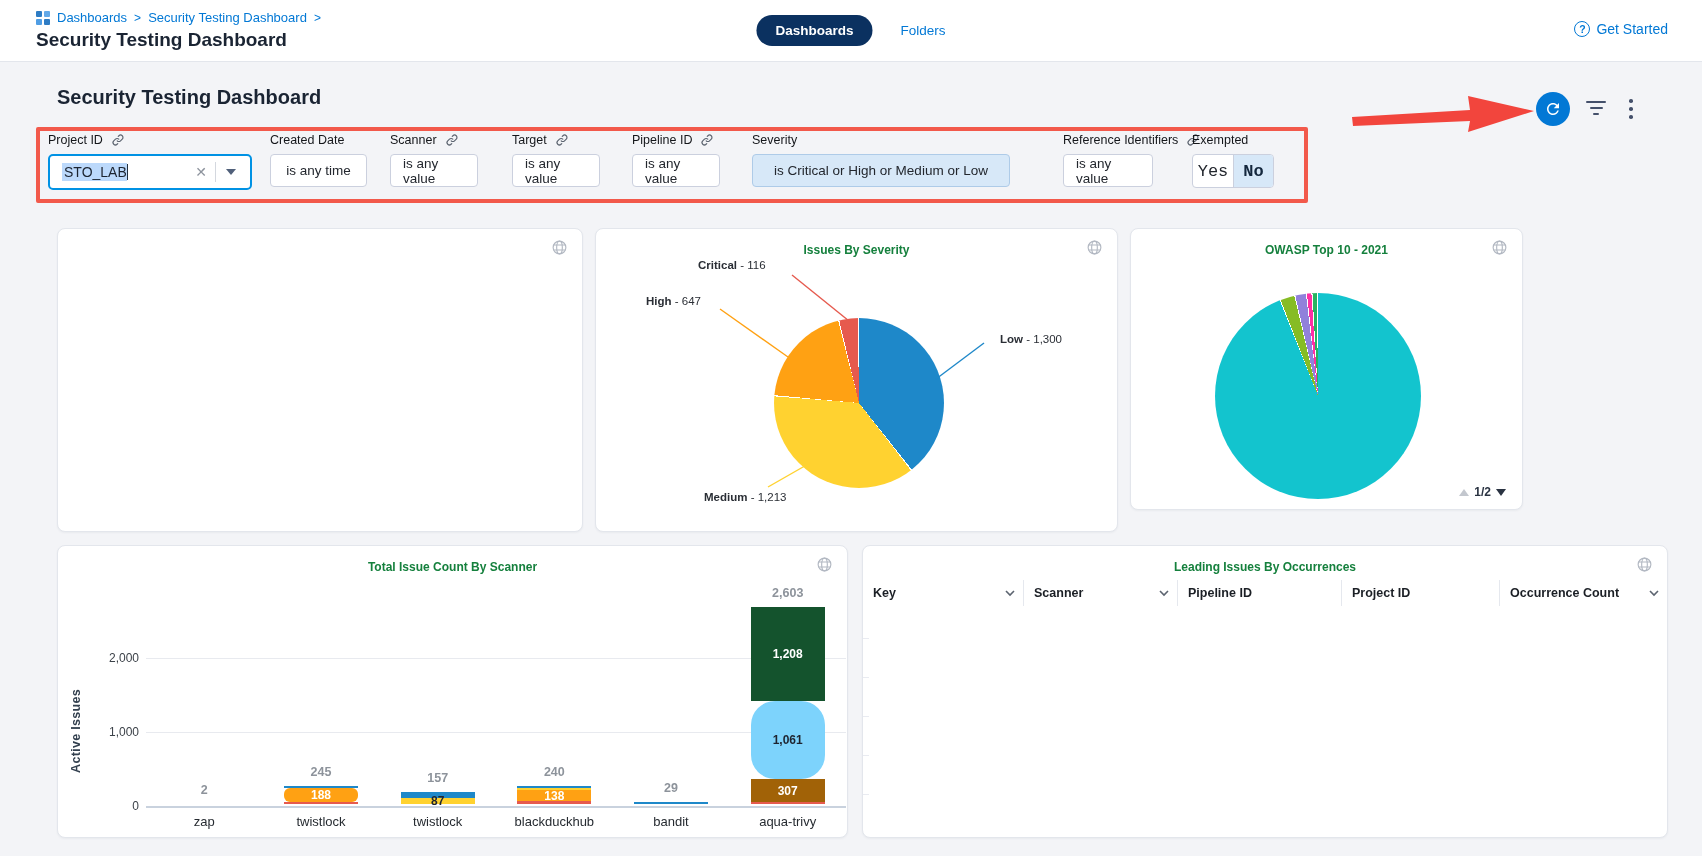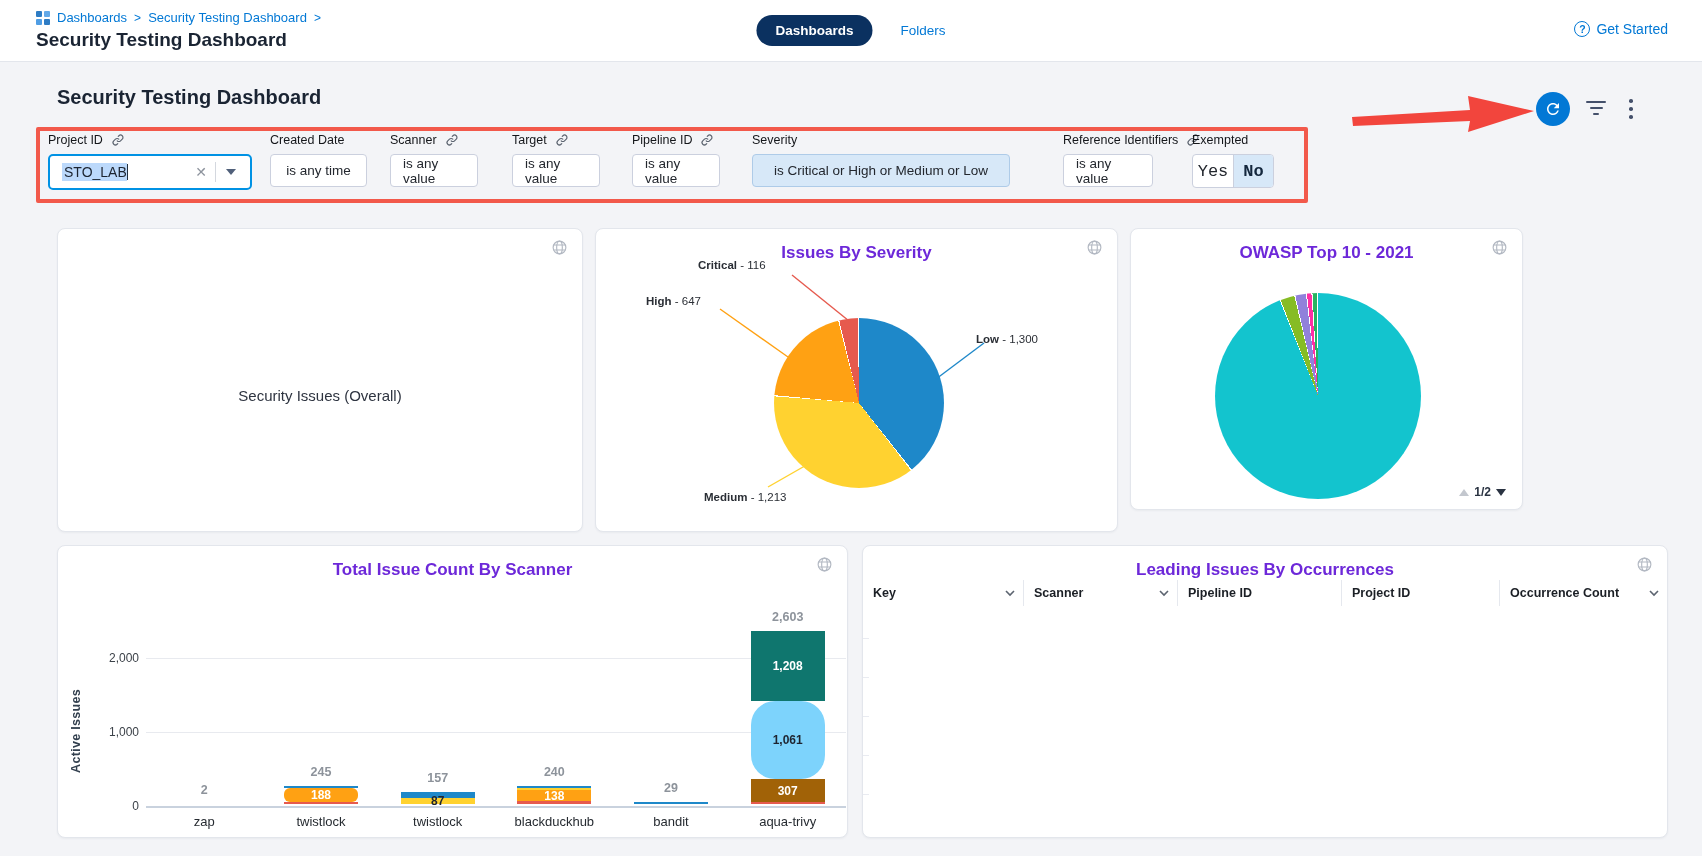--- a/index.html
+++ b/index.html
@@ -49,21 +49,21 @@
   .proj-x { margin-left:auto; color:#8d939d; font-size:14px; padding:0 8px; }
   .proj-div { width:1px; height:20px; background:#d4d8df; }
   .proj-caret { width:0; height:0; border-left:5px solid transparent; border-right:5px solid transparent; border-top:6px solid #50607a; margin:0 6px 0 10px; }
   .toggle { margin-top:6px; display:flex; height:34px; border:1px solid #cbd0de; border-radius:4px; overflow:hidden; background:#fff; }
   .toggle .opt { width:40px; display:flex; align-items:center; justify-content:center; font-size:17px; color:#23272e;font-family:Liberation Mono, monospace; }
   .toggle .opt.sel { background:#d7e8f8; font-weight:700; color:#14273d; border-left:1px solid #cbd0de; }
 
   
   .card { position:absolute; background:#fff; border:1px solid #e3e6ec; border-radius:8px; box-shadow:0 1px 2px rgba(40,50,70,.05); }
   .card-globe { position:absolute; right:14px; top:10px; }
-  .card-title { position:absolute; left:0; right:0; top:14px; text-align:center; font-size:17px; font-weight:600; color:#6d28d9; }
+  .card-title { position:absolute; left:0; right:0; top:14px; text-align:center; font-size:12px; font-weight:600; color:#15803d; }
   #card-count { left:57px; top:228px; width:526px; height:304px; }
   #card-sev   { left:595px; top:228px; width:523px; height:304px; }
   #card-owasp { left:1130px; top:228px; width:393px; height:282px; }
   #card-bars  { left:57px; top:545px; width:791px; height:293px; }
   #card-table { left:862px; top:545px; width:806px; height:293px; }
 
   
   .big-num { position:absolute; left:0; right:0; top:96px; text-align:center; font-size:42px; font-weight:700; color:#243a57; letter-spacing:.5px; }
   .big-label { position:absolute; left:0; right:0; top:158px; text-align:center; font-size:15px; color:#2e3440; }
 
@@ -230,42 +230,41 @@
 </div>
 
 <div class="card" id="card-count">
   <span class="card-globe">
     <svg width="17" height="17" viewBox="0 0 24 24" fill="none" stroke="#b2b8c2" stroke-width="1.6">
         <circle cx="12" cy="12" r="9"></circle>
         <ellipse cx="12" cy="12" rx="4" ry="9"></ellipse>
         <path d="M3.6 8.5h16.8M3.6 15.5h16.8"></path>
       </svg>
   </span>
-  <div class="big-label">Security Issues (Overall)</div>
 </div>
 
 <div class="card" id="card-sev">
   <span class="card-globe">
     <svg width="17" height="17" viewBox="0 0 24 24" fill="none" stroke="#b2b8c2" stroke-width="1.6">
         <circle cx="12" cy="12" r="9"></circle>
         <ellipse cx="12" cy="12" rx="4" ry="9"></ellipse>
         <path d="M3.6 8.5h16.8M3.6 15.5h16.8"></path>
       </svg>
   </span>
   <div class="card-title">Issues By Severity</div>
   <div class="pie" id="pie-sev" style="background: conic-gradient(rgb(30, 136, 201) 0deg, rgb(30, 136, 201) 141.587deg, rgb(255, 255, 255) 141.587deg, rgb(255, 255, 255) 142.387deg, rgb(255, 210, 48) 142.387deg, rgb(255, 210, 48) 274.499deg, rgb(255, 255, 255) 274.499deg, rgb(255, 255, 255) 275.299deg, rgb(255, 161, 19) 275.299deg, rgb(255, 161, 19) 345.766deg, rgb(255, 255, 255) 345.766deg, rgb(255, 255, 255) 346.566deg, rgb(230, 90, 78) 346.566deg, rgb(230, 90, 78) 359.2deg, rgb(255, 255, 255) 359.2deg, rgb(255, 255, 255) 360deg);"></div>
   <svg class="leader">
     <line x1="196" y1="46" x2="258" y2="96" stroke-width="1.4" fill="none" stroke="#E65A4E"></line>
     <line x1="124" y1="80" x2="192" y2="128" stroke-width="1.4" fill="none" stroke="#FFA113"></line>
     <line x1="388" y1="114" x2="340" y2="150" stroke-width="1.4" fill="none" stroke="#1E88C9"></line>
     <line x1="172" y1="258" x2="214" y2="234" stroke-width="1.4" fill="none" stroke="#FFD230"></line>
   </svg>
   <div class="pie-label" style="left:102px; top:30px;"><b>Critical</b><span> - </span><span>116</span></div>
   <div class="pie-label" style="left:50px; top:66px;"><b>High</b><span> - </span><span>647</span></div>
-  <div class="pie-label" style="left:380px; top:104px;"><b>Low</b><span> - </span><span>1,300</span></div>
+  <div class="pie-label" style="left:404px; top:104px;"><b>Low</b><span> - </span><span>1,300</span></div>
   <div class="pie-label" style="left:108px; top:262px;"><b>Medium</b><span> - </span><span>1,213</span></div>
 </div>
 
 <div class="card" id="card-owasp">
   <span class="card-globe">
     <svg width="17" height="17" viewBox="0 0 24 24" fill="none" stroke="#b2b8c2" stroke-width="1.6">
         <circle cx="12" cy="12" r="9"></circle>
         <ellipse cx="12" cy="12" rx="4" ry="9"></ellipse>
         <path d="M3.6 8.5h16.8M3.6 15.5h16.8"></path>
       </svg>
@@ -326,21 +325,21 @@
       </div>
       <div class="bar-slot">
         <div class="bar-total">29</div>
         <div class="bar-stack">
           <div class="seg" style="height: 2.146px; background: rgb(30, 136, 201);"></div>
         </div>
       </div>
       <div class="bar-slot">
         <div class="bar-total">2,603</div>
         <div class="bar-stack">
-          <div class="seg" style="height: 70px; background: #0f766e; color: rgb(255, 255, 255);">1,208</div>
+          <div class="seg" style="height: 94px; background: #14532d; color: rgb(255, 255, 255);">1,208</div>
           <div class="seg" style="height: 78.514px; background: #7dd3fc; color: rgb(30, 36, 48); border-radius: 24px;">1,061</div>
           <div class="seg" style="height: 22.718px; background: #a16207; color: rgb(255, 255, 255);">307</div>
           <div class="seg" style="height: 1.998px; background: rgb(230, 90, 78);"></div>
         </div>
       </div>
     </div>
   <div class="cats-row">
       <div class="cat">zap</div>
       <div class="cat">twistlock</div>
       <div class="cat">twistlock</div>

